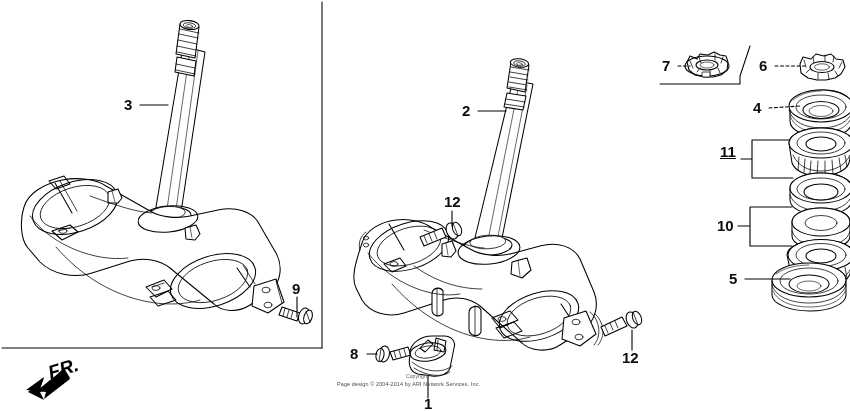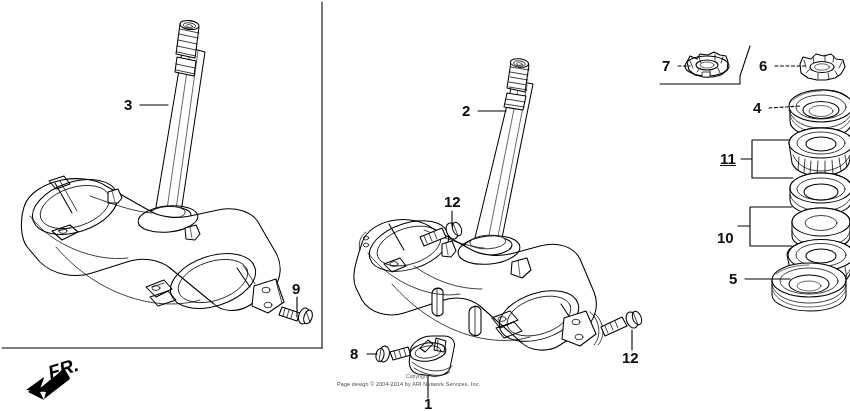--- a/index.html
+++ b/index.html
@@ -439,22 +439,22 @@
   <div class="lbl" style="left:124px;top:97px;">3</div>
   <div class="lbl" style="left:292px;top:281px;">9</div>
   <div class="lbl" style="left:462px;top:103px;">2</div>
   <div class="lbl" style="left:444px;top:194px;">12</div>
   <div class="lbl" style="left:622px;top:350px;">12</div>
   <div class="lbl" style="left:350px;top:346px;">8</div>
   <div class="lbl" style="left:424px;top:396px;">1</div>
   <div class="lbl" style="left:662px;top:58px;">7</div>
   <div class="lbl" style="left:759px;top:58px;">6</div>
   <div class="lbl" style="left:753px;top:100px;">4</div>
-  <div class="lbl" style="left:720px;top:151px;text-decoration:underline;">11</div>
-  <div class="lbl" style="left:717px;top:218px;margin-top:12px;">10</div>
+  <div class="lbl" style="left:720px;top:144px;text-decoration:underline;">11</div>
+  <div class="lbl" style="left:717px;top:218px;">10</div>
   <div class="lbl" style="left:729px;top:271px;">5</div>
 
   <div class="fr-text" style="left:52px;top:362px;">FR.</div>
 
   <div class="copy-top" style="left:406px;top:373px;">Copyright</div>
   <div class="copy-line" style="left:337px;top:381px;">Page design © 2004-2014 by ARI Network Services, Inc.</div>
 
 </div>
 
 </body></html>

